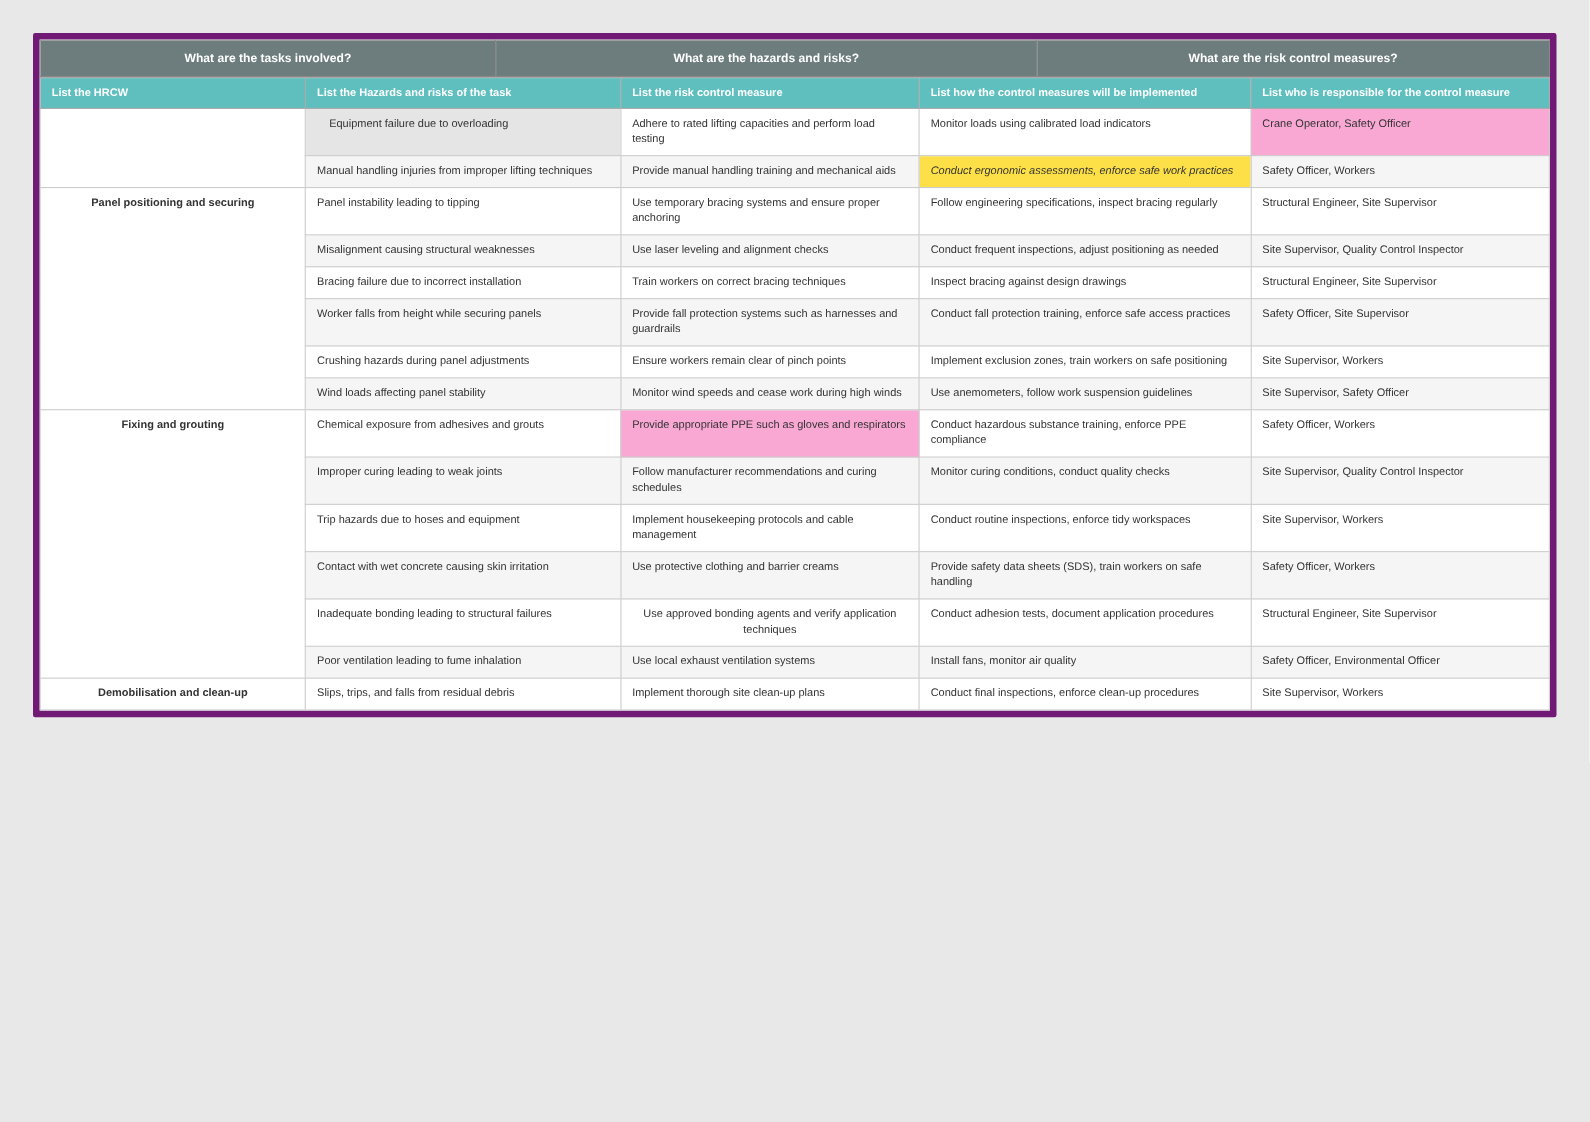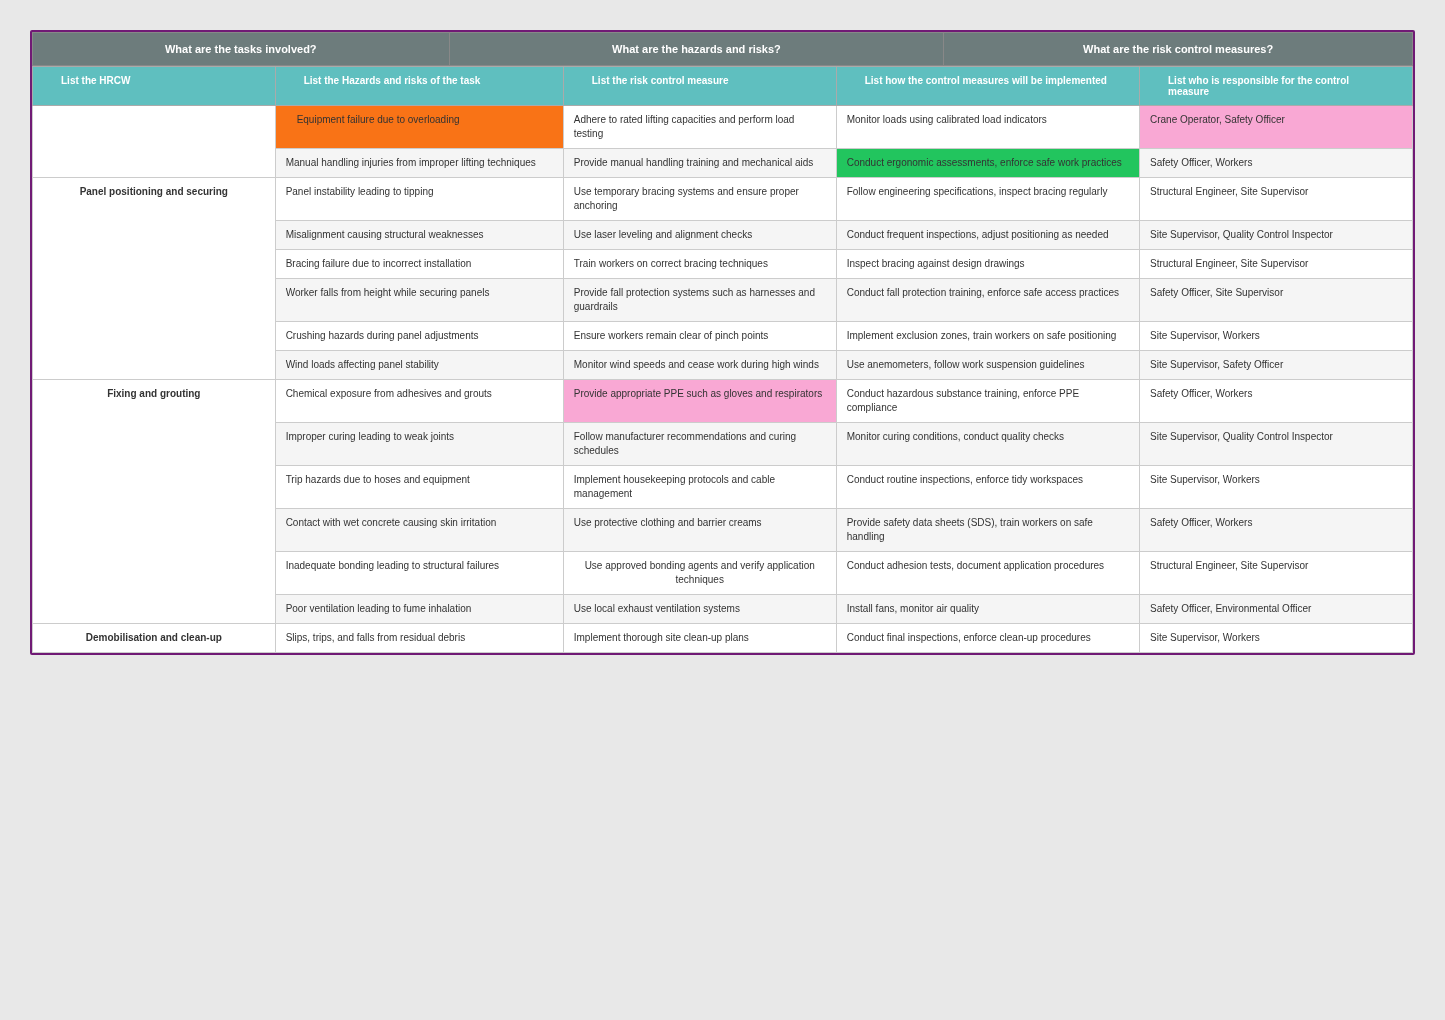--- a/index.html
+++ b/index.html
@@ -5,21 +5,21 @@
     * { box-sizing: border-box; margin: 0; padding: 0; }
     body {
       background: #e8e8e8;
       font-family: Arial, sans-serif;
       font-size: 11px;
       color: #333;
       padding: 30px;
     }
     .table-wrapper {
       background: #fff;
-      border: 2px solid #701a75;
+      border: 6px solid #701a75;
       border-radius: 2px;
       overflow: hidden;
     }
     table {
       width: 100%;
       border-collapse: collapse;
     }
     
     .top-header tr th {
       background: #6d7c7c;
@@ -29,21 +29,21 @@
       padding: 10px 12px;
       text-align: center;
       border: 1px solid #888;
     }
     
     .sub-header tr td {
       background: #5fbfbf;
       color: #fff;
       font-size: 10px;
       font-weight: bold;
-      padding: 8px 28px;
+      padding: 8px 10px;
       border: 1px solid #aaa;
       vertical-align: top;
     }
     
     .data-body tr td {
       border: 1px solid #ccc;
       padding: 7px 10px;
       vertical-align: top;
       font-size: 10px;
       line-height: 1.4;
@@ -89,29 +89,29 @@
         <td class="col-hazard">List the Hazards and risks of the task</td>
         <td class="col-measure">List the risk control measure</td>
         <td class="col-implement">List how the control measures will be implemented</td>
         <td class="col-responsible">List who is responsible for the control measure</td>
       </tr>
     </thead>
 
     <tbody class="data-body" id="table-body">
     <tr>
           <td rowspan="2" class="task-cell"></td>
-          <td style="background: #f97316; padding-left: 21px;">Equipment failure due to overloading</td>
+          <td style="background: #e5e5e5; padding-left: 21px;">Equipment failure due to overloading</td>
           <td style="background: rgb(255, 255, 255);">Adhere to rated lifting capacities and perform load testing</td>
           <td style="background: rgb(255, 255, 255);">Monitor loads using calibrated load indicators</td>
           <td style="background: #f9a8d4;">Crane Operator, Safety Officer</td>
         </tr>
         <tr>
           <td style="background: rgb(245, 245, 245);">Manual handling injuries from improper lifting techniques</td>
           <td style="background: rgb(245, 245, 245);">Provide manual handling training and mechanical aids</td>
-          <td style="background: #22c55e;">Conduct ergonomic assessments, enforce safe work practices</td>
+          <td style="background: #fde047; font-style: italic;">Conduct ergonomic assessments, enforce safe work practices</td>
           <td style="background: rgb(245, 245, 245);">Safety Officer, Workers</td>
         </tr>
         <tr>
           <td rowspan="6" class="task-cell">Panel positioning and securing</td>
           <td style="background: rgb(255, 255, 255);">Panel instability leading to tipping</td>
           <td style="background: rgb(255, 255, 255);">Use temporary bracing systems and ensure proper anchoring</td>
           <td style="background: rgb(255, 255, 255);">Follow engineering specifications, inspect bracing regularly</td>
           <td style="background: rgb(255, 255, 255);">Structural Engineer, Site Supervisor</td>
         </tr>
         <tr>

